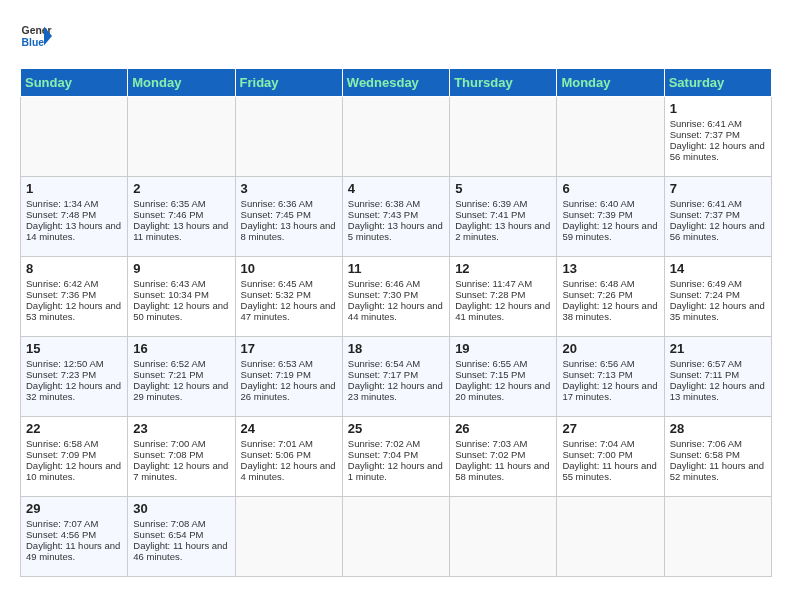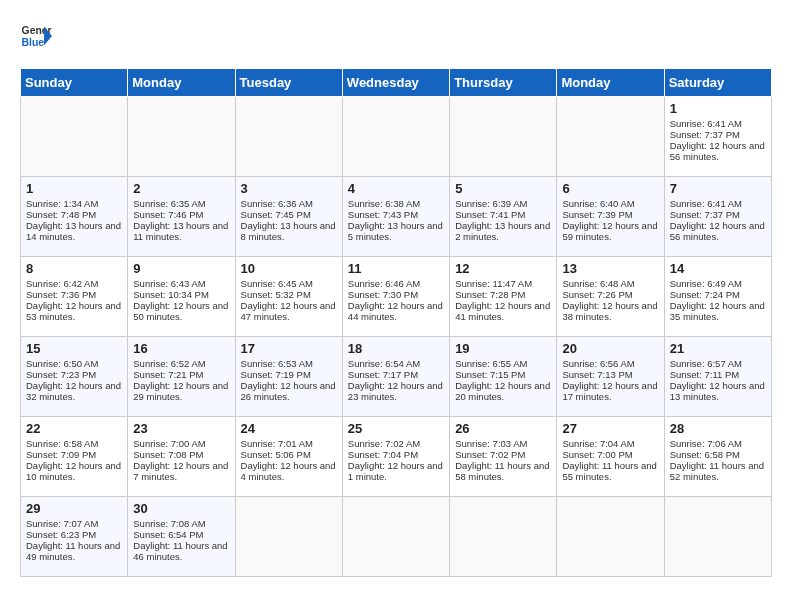--- a/index.html
+++ b/index.html
@@ -43,21 +43,21 @@
       font-size: 14px;
       color: #555;
     }
     .calendar {
       width: 100%;
       border-collapse: collapse;
       table-layout: fixed;
     }
     .calendar th {
       background: #1565C0;
-      color: #ffffff;
+      color: #86efac;
       padding: 6px 4px;
       font-size: 13px;
       font-weight: bold;
       text-align: left;
       border: 1px solid #fff;
     }
     .calendar td {
       vertical-align: top;
       border: 1px solid #ccc;
       padding: 4px 5px;
@@ -99,21 +99,21 @@
     <div class="month-title"></div>
     <div class="location"></div>
   </div>
 </div>
 
 <table class="calendar">
   <thead>
     <tr>
         <th>Sunday</th>
         <th>Monday</th>
-        <th>Tuesday</th>
+        <th>Friday</th>
         <th>Wednesday</th>
         <th>Thursday</th>
         <th>Monday</th>
         <th>Saturday</th>
       </tr>
   </thead>
   <tbody id="calendar-body">
       <tr>
         <td class="empty-cell"></td>
         <td class="empty-cell"></td>
@@ -181,21 +181,21 @@
         <span>Sunrise: 6:48 AM</span><br>
         <span>Sunset: 7:26 PM</span><br>
         <span>Daylight: 12 hours and 38 minutes.</span></td>
         <td><span class="day-num">14</span>
         <span>Sunrise: 6:49 AM</span><br>
         <span>Sunset: 7:24 PM</span><br>
         <span>Daylight: 12 hours and 35 minutes.</span></td>
       </tr>
       <tr>
         <td><span class="day-num">15</span>
-        <span>Sunrise: 6:50 AM</span><br>
+        <span>Sunrise: 12:50 AM</span><br>
         <span>Sunset: 7:23 PM</span><br>
         <span>Daylight: 12 hours and 32 minutes.</span></td>
         <td><span class="day-num">16</span>
         <span>Sunrise: 6:52 AM</span><br>
         <span>Sunset: 7:21 PM</span><br>
         <span>Daylight: 12 hours and 29 minutes.</span></td>
         <td><span class="day-num">17</span>
         <span>Sunrise: 6:53 AM</span><br>
         <span>Sunset: 7:19 PM</span><br>
         <span>Daylight: 12 hours and 26 minutes.</span></td>
@@ -242,21 +242,21 @@
         <span>Sunset: 7:00 PM</span><br>
         <span>Daylight: 11 hours and 55 minutes.</span></td>
         <td><span class="day-num">28</span>
         <span>Sunrise: 7:06 AM</span><br>
         <span>Sunset: 6:58 PM</span><br>
         <span>Daylight: 11 hours and 52 minutes.</span></td>
       </tr>
       <tr>
         <td><span class="day-num">29</span>
         <span>Sunrise: 7:07 AM</span><br>
-        <span>Sunset: 6:23 PM</span><br>
+        <span>Sunset: 4:56 PM</span><br>
         <span>Daylight: 11 hours and 49 minutes.</span></td>
         <td><span class="day-num">30</span>
         <span>Sunrise: 7:08 AM</span><br>
         <span>Sunset: 6:54 PM</span><br>
         <span>Daylight: 11 hours and 46 minutes.</span></td>
         <td class="empty-cell"></td>
         <td class="empty-cell"></td>
         <td class="empty-cell"></td>
         <td class="empty-cell"></td>
         <td class="empty-cell"></td>

